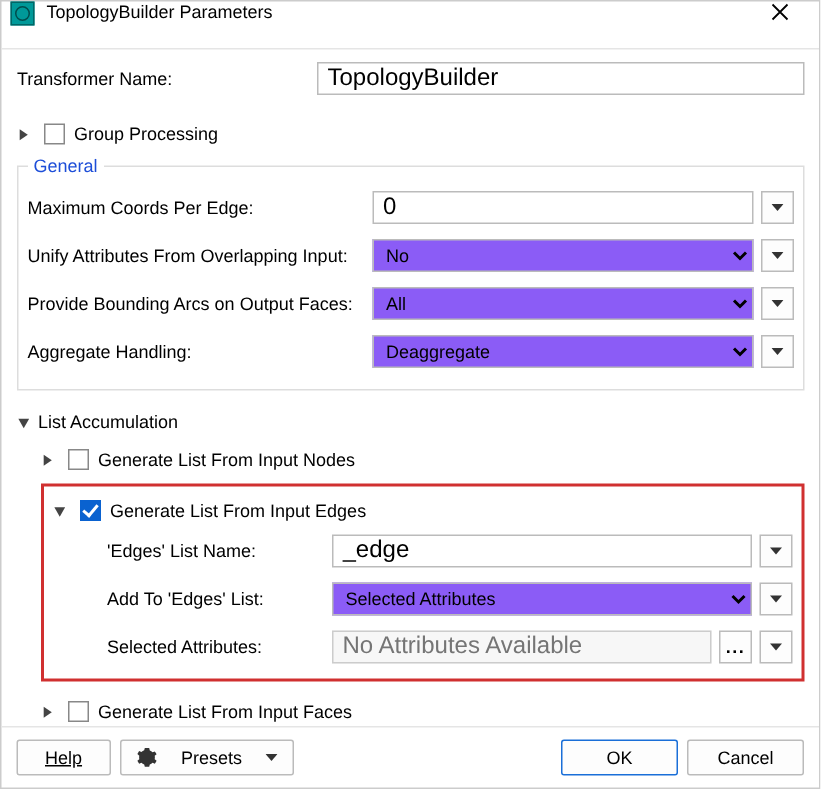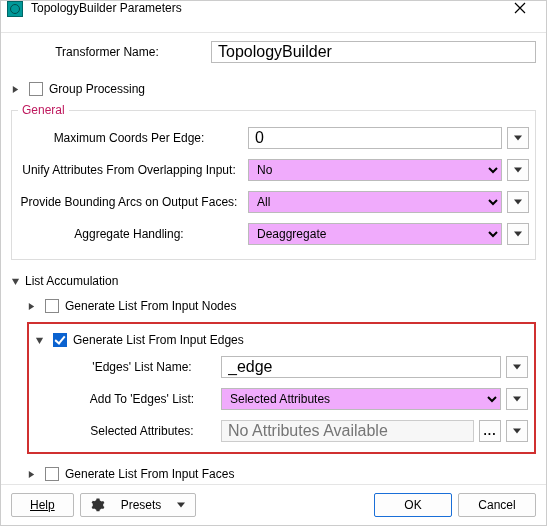--- a/index.html
+++ b/index.html
@@ -19,45 +19,45 @@
   }
   .titlebar .app-icon {
     width:16px; height:16px; background:#009999; border:1px solid #006666; margin-right:8px;
     display:flex;align-items:center;justify-content:center;
   }
   .titlebar .app-icon::after{content:"";width:8px;height:8px;border:1px solid #004d4d;border-radius:50%;}
   .titlebar .title { flex:1; font-size:12px; }
   .titlebar .close { width:40px; text-align:center; font-size:14px; cursor:pointer;}
   .content { flex:1; overflow:auto; padding:8px 10px 4px 10px; }
   .row { display:flex; align-items:center; margin-bottom:10px; }
-  .row label.lbl { text-align:center; padding-right:8px; }
+  .row label.lbl { text-align:left; padding-right:8px; }
   .transformer-name label.lbl { width:200px; }
   .field-input {
     flex:1; height:22px; border:1px solid #bbb; padding:2px 6px; font-family:inherit; font-size:16px;
   }
   .field-select {
-    flex:1; height:22px; border:1px solid #bbb; background:#f0abfc; padding:1px 4px; font-family:inherit; font-size:12px;
+    flex:1; height:22px; border:1px solid #bbb; background:#8b5cf6; padding:1px 4px; font-family:inherit; font-size:12px;
   }
   .dd-btn, .ell-btn {
     width:22px; height:22px; margin-left:5px; border:1px solid #bbb; background:#fdfdfd;
     display:flex;align-items:center;justify-content:center; cursor:pointer;
   }
   .dd-btn svg { width:8px; height:6px; }
   .ell-btn { font-weight:bold; font-size:12px; letter-spacing:1px;}
   .expander { display:flex; align-items:center; padding:6px 0 4px 0; cursor:pointer; }
   .expander .tri { width:10px; margin-right:4px; display:inline-flex; }
   .section-closed .tri svg { transform: none; }
   .section-open .tri svg {  }
   .chk { width:14px; height:14px; margin-right:6px; appearance:none; border:1px solid #888; background:#fff; position:relative; cursor:pointer;}
   .chk:checked { background:#0a62d0; border-color:#0a62d0;}
   .chk:checked::after{content:"";position:absolute;left:3px;top:0px;width:4px;height:8px;border:solid #fff;border-width:0 2px 2px 0;transform:rotate(40deg);}
   fieldset.general {
     border:1px solid #ddd; margin:0 0 8px 0; padding:10px 6px 4px 6px;
   }
-  fieldset.general legend { padding:0 4px; color:#be185d; }
+  fieldset.general legend { padding:0 4px; color:#1d4ed8; }
   .general .row label.lbl { width:230px; }
   .nested { padding-left:16px; }
   .nested .expander { padding:4px 0; }
   .edges-box { border:2px solid #d03030; padding:4px 6px 10px 6px; margin:2px 0 6px 0;}
   .edges-box .row label.lbl { width:150px; }
   .readonly { color:#888; background:#f7f7f7; border:1px solid #ccc;}
   .indent-rows { padding-left:36px; }
   .footer {
     border-top:1px solid #e5e5e5; padding:8px 10px; display:flex; align-items:center; gap:6px;
   }

